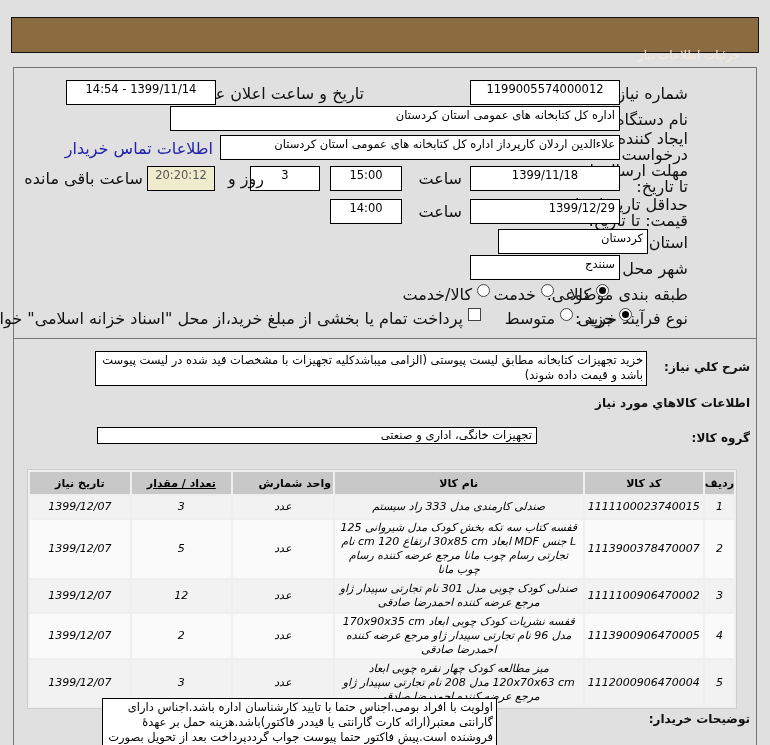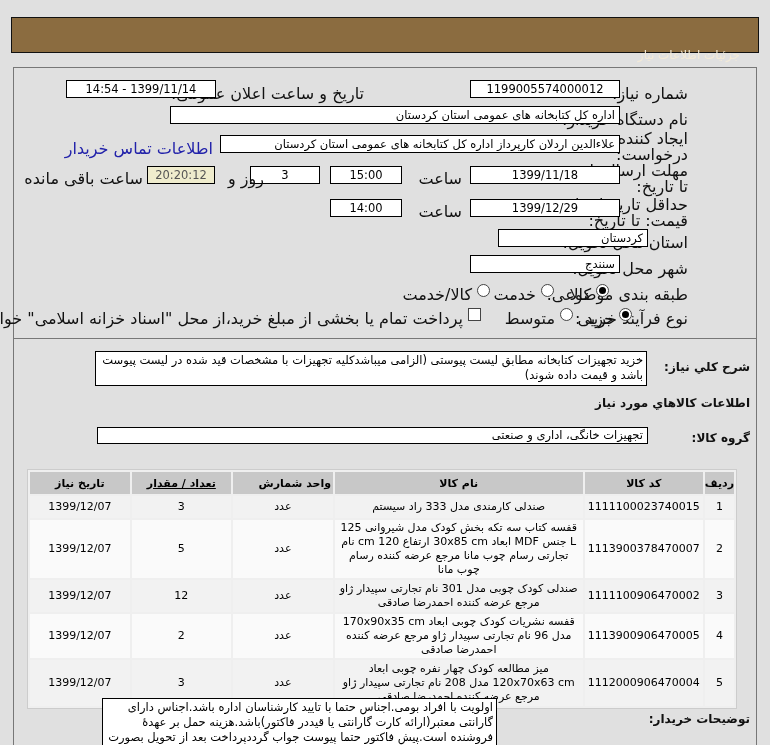--- a/index.html
+++ b/index.html
@@ -6,35 +6,35 @@
   html, body { width: 770px; height: 745px; overflow: hidden; }
   body { background: #e0e0e0; font-family: "DejaVu Sans", sans-serif; font-size: 11.5px; color: #000; position: relative; direction: rtl; }
   .tb { position: absolute; left: 11px; top: 17px; right: 11px; height: 36px; background: #8b6c40; border: 1px solid #111; }
   .tb span { position: absolute; right: 18px; top: 10px; color: #f3ead8; font-size: 12px; margin-top: 20px; }
 
   .panel { position: absolute; left: 13px; top: 67px; width: 744px; height: 680px; border-top: 1px solid #777; border-left: 1px solid #777; border-right: 1px solid #777; }
   .panel2 { position: absolute; left: 13px; top: 338px; width: 744px; height: 2px; border-top: 1px solid #777; }
 
   .lbl { position: absolute; font-size: 16px; color: #111; white-space: nowrap; }
   .lbl.bold { font-weight: bold; font-size: 12px; }
-  .box { position: absolute; background: #fff; border: 1px solid #000; height: 18px; font-size: 11.5px; line-height: 16px; padding: 0 4px; white-space: nowrap; overflow: hidden; }
+  .box { position: absolute; background: #fff; border: 1px solid #000; height: 25px; font-size: 11.5px; line-height: 16px; padding: 0 4px; white-space: nowrap; overflow: hidden; }
   .box.c { text-align: center; }
   .box.r { text-align: right; }
   .box.yellow { background: #efeccd; color: #555; }
   .link { color: #2222aa; text-decoration: none; }
 
   .radio { position: absolute; width: 13px; height: 13px; border: 1px solid #444; border-radius: 50%; background: #fff; }
   .radio.on::after { content: ""; position: absolute; left: 2px; top: 2px; width: 7px; height: 7px; border-radius: 50%; background: #000; }
   .check { position: absolute; width: 13px; height: 13px; border: 1px solid #444; background: #fff; }
 
   .desc { position: absolute; background: #fff; border: 1px solid #000; font-size: 11.5px; line-height: 15px; padding: 1px 3px; text-align: right; }
 
   table.items { position: absolute; left: 27px; top: 469px; width: 710px; border-collapse: separate; border-spacing: 2px; background: #efefef; border: 1px solid #ccc; font-size: 11px; }
   table.items th { background: #c8c8c8; font-weight: bold; height: 22px; font-size: 11px; }
-  table.items td { background: #fafafa; text-align: center; padding: 1px 3px; line-height: 14px; vertical-align: middle; }
+  table.items td { background: #fafafa; text-align: center; padding: 1px 3px; line-height: 14px; vertical-align: middle; font-style: italic; }
   table.items tr:nth-child(odd) td { background: #f2f2f2; }
   table.items td.name { text-align: center; }
 </style>
 </head>
 <body>
 
 <div class="tb">
   <span>جزئیات اطلاعات نیاز</span>
 </div>
 
@@ -58,21 +58,21 @@
 <div class="box c" style="left:470px; top:166px; width:150px;">1399/11/18</div>
 <span class="lbl" style="right:308px; top:169px;">ساعت</span>
 <div class="box c" style="left:330px; top:166px; width:72px;">15:00</div>
 <div class="box c" style="left:250px; top:166px; width:70px;">3</div>
 <span class="lbl" style="right:506px; top:169px;margin-left:27px;">روز و</span>
 <div class="box c yellow" style="left:147px; top:166px; width:68px;">20:20:12</div>
 <span class="lbl" style="right:627px; top:169px;">ساعت باقی مانده</span>
 
 <span class="lbl" style="right:82px; top:195px;">حداقل تاریخ اعتبار</span>
 <span class="lbl" style="right:82px; top:211px;">قیمت: تا تاریخ:</span>
-<div class="box c" style="left:470px; top:199px; width:150px;">1399/12/29</div>
+<div class="box c" style="left:470px; top:199px; width:150px;text-align:right;">1399/12/29</div>
 <span class="lbl" style="right:308px; top:202px;">ساعت</span>
 <div class="box c" style="left:330px; top:199px; width:72px;">14:00</div>
 
 <span class="lbl" style="right:82px; top:233px;">استان محل تحویل:</span>
 <div class="box r" style="left:470px; top:229px; width:150px;margin-left:28px;">کردستان</div>
 <span class="lbl" style="right:82px; top:259px;">شهر محل تحویل:</span>
 <div class="box r" style="left:470px; top:255px; width:150px;">سنندج</div>
 
 <span class="lbl" style="right:82px; top:285px;">طبقه بندی موضوعی:</span>
 <span class="radio on" style="left:596px; top:284px;"></span>
@@ -91,21 +91,21 @@
 <span class="lbl" style="right:307px; top:309px;">پرداخت تمام یا بخشی از مبلغ خرید،از محل "اسناد خزانه اسلامی" خواهد بود.</span>
 
 <div class="panel2"></div>
 
 <span class="lbl bold" style="right:20px; top:360px;">شرح کلي نياز:</span>
 <div class="desc" style="left:95px; top:351px; width:552px; height:35px;">خزید تجهیزات کتابخانه مطابق لیست پیوستی (الزامی میباشدکلیه تجهیزات با مشخصات قید شده در لیست پیوست باشد و قیمت داده شوند)</div>
 
 <span class="lbl bold" style="right:20px; top:396px;">اطلاعات کالاهاي مورد نياز</span>
 
 <span class="lbl bold" style="right:20px; top:431px;">گروه کالا:</span>
-<div class="box r" style="left:97px; top:427px; width:551px; height:17px; line-height:15px;">تجهیزات خانگی، اداری و صنعتی</div>
+<div class="box r" style="left:97px; top:427px; width:440px; height:17px; line-height:15px;">تجهیزات خانگی، اداری و صنعتی</div>
 
 <table class="items">
   <thead>
     <tr>
       <th style="width:24px;">ردیف</th>
       <th style="width:100px;">کد کالا</th>
       <th style="width:250px;">نام کالا</th>
       <th style="width:100px;padding-left:24px;">واحد شمارش</th>
       <th style="width:100px;text-decoration:underline;">تعداد / مقدار</th>
       <th style="width:100px;">تاریخ نیاز</th>

